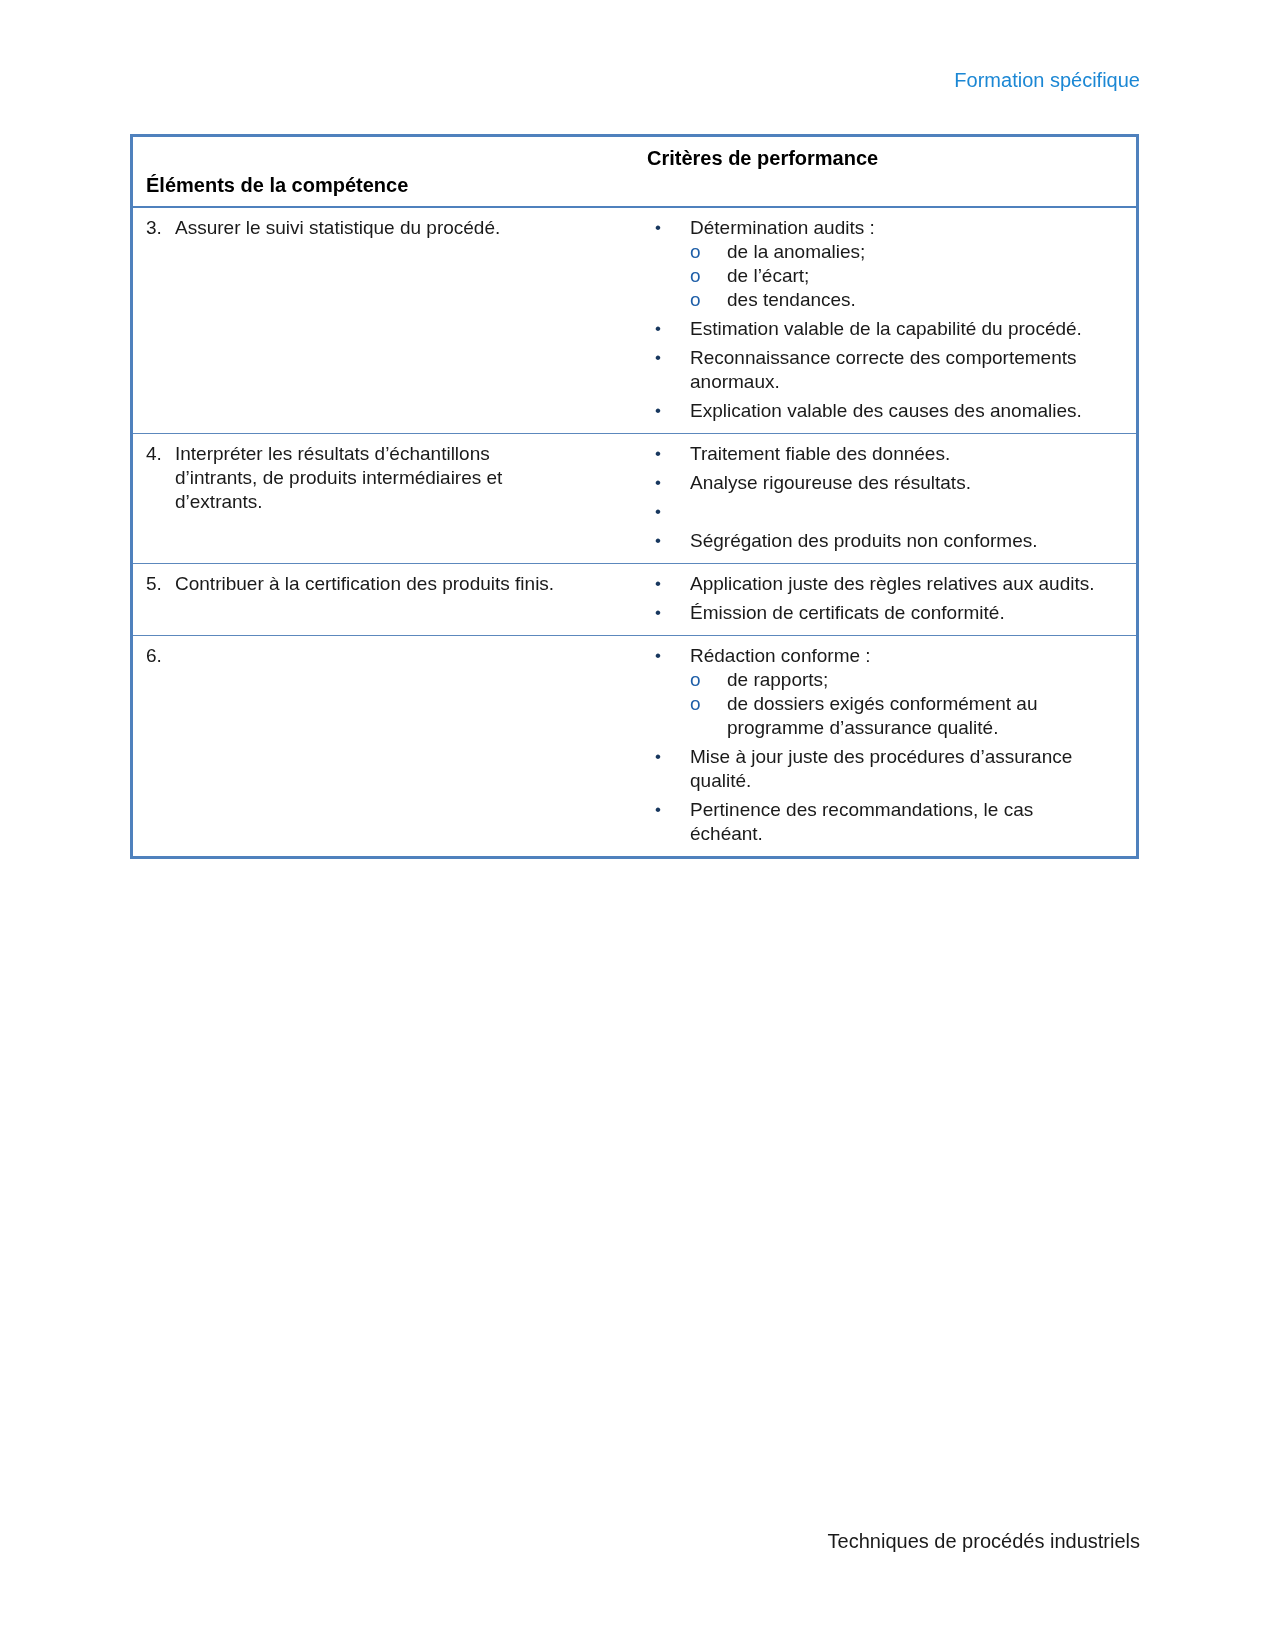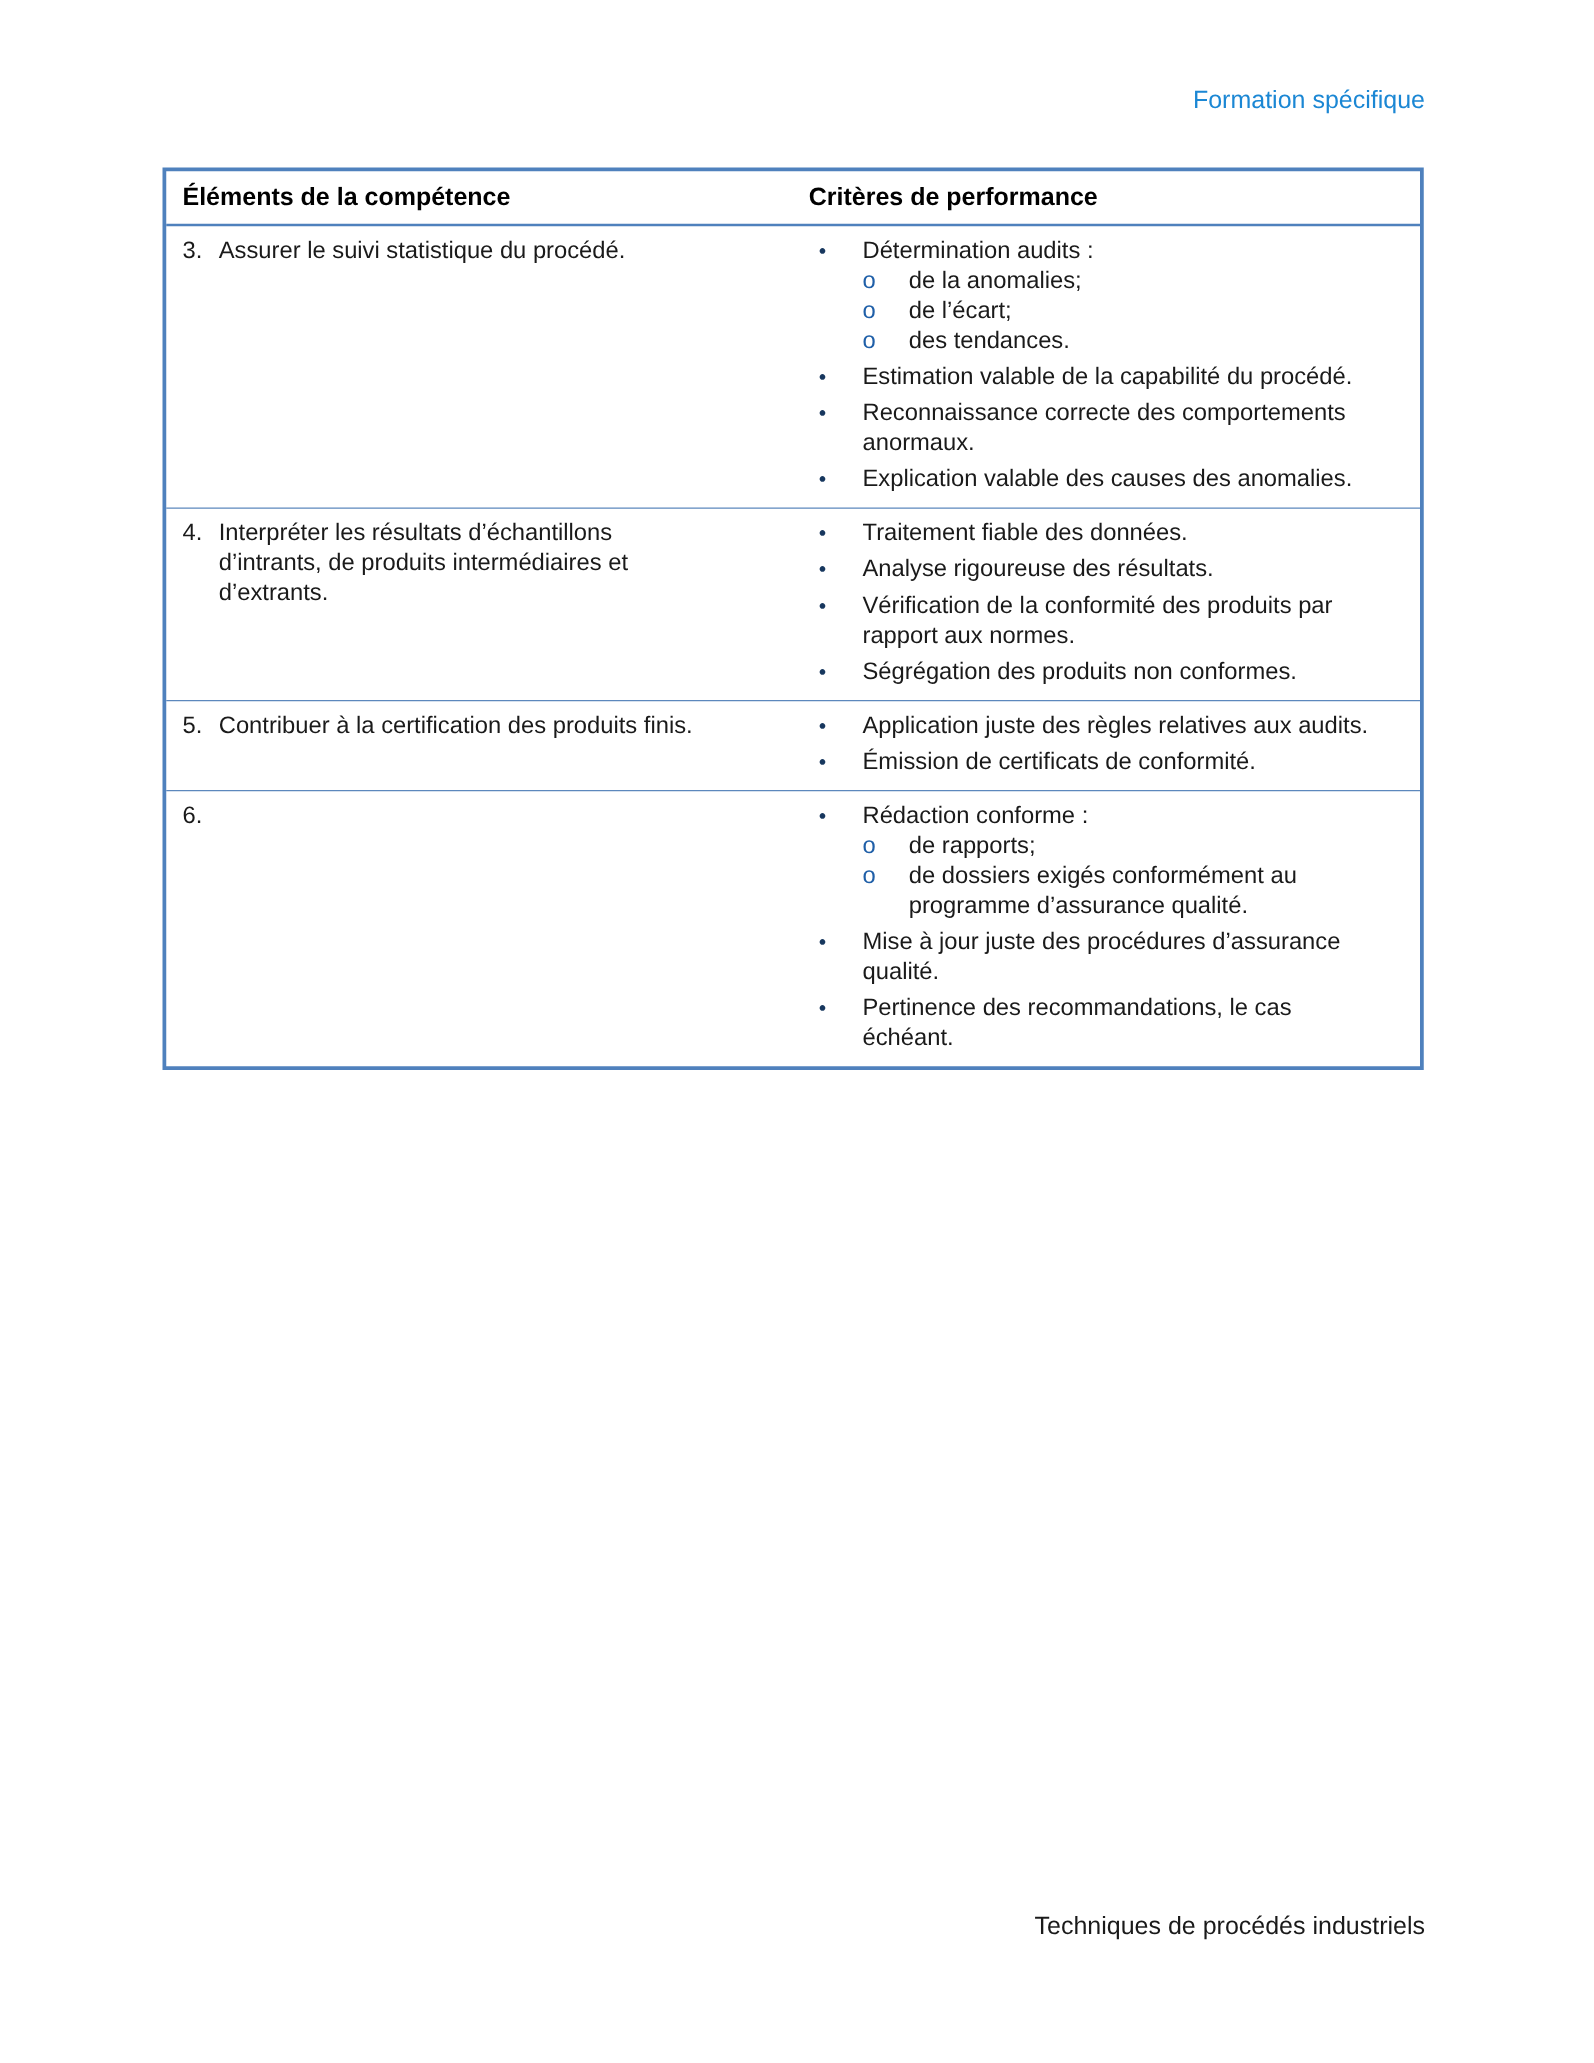--- a/index.html
+++ b/index.html
@@ -23,21 +23,21 @@
     box-sizing:border-box;
     background:#fff;
   }
   .thead {
     display:flex;
     border-bottom:2px solid #4f81bd;
     padding:9px 0 8px 0;
     font-weight:bold; font-size:20px; line-height:25px;
     color:#000;
   }
-  .th-col1 { width:484px; box-sizing:border-box; padding-left:13px; }
+  .th-col1 { width:484px; box-sizing:border-box; padding-left:13px;margin-top:27px; }
   .th-col2 { flex:1; box-sizing:border-box; padding-left:30px; }
 
   .trow { display:flex; padding:8px 0 10px 0; }
   .trow + .trow { border-top:1px solid #5c88bd; }
 
   .cell-el {
     width:484px; flex:none; box-sizing:border-box;
     padding:0 22px 0 13px;
     display:flex;
     font-size:19px; line-height:24px;
@@ -136,22 +136,20 @@
             <div class="crit first">
               <div class="bullet">•</div>
               <div class="crit-text">Traitement fiable des données.</div>
             </div>
             <div class="crit">
               <div class="bullet">•</div>
               <div class="crit-text">Analyse rigoureuse des résultats.</div>
             </div>
             <div class="crit">
               <div class="bullet">•</div>
-              <div class="crit-text">Vérification de la conformité des produits par
-rapport aux normes.</div>
             </div>
             <div class="crit">
               <div class="bullet">•</div>
               <div class="crit-text">Ségrégation des produits non conformes.</div>
             </div>
           </div>
         </div>
         <div class="trow">
           <div class="cell-el">
             <div class="row-num">5.</div>

